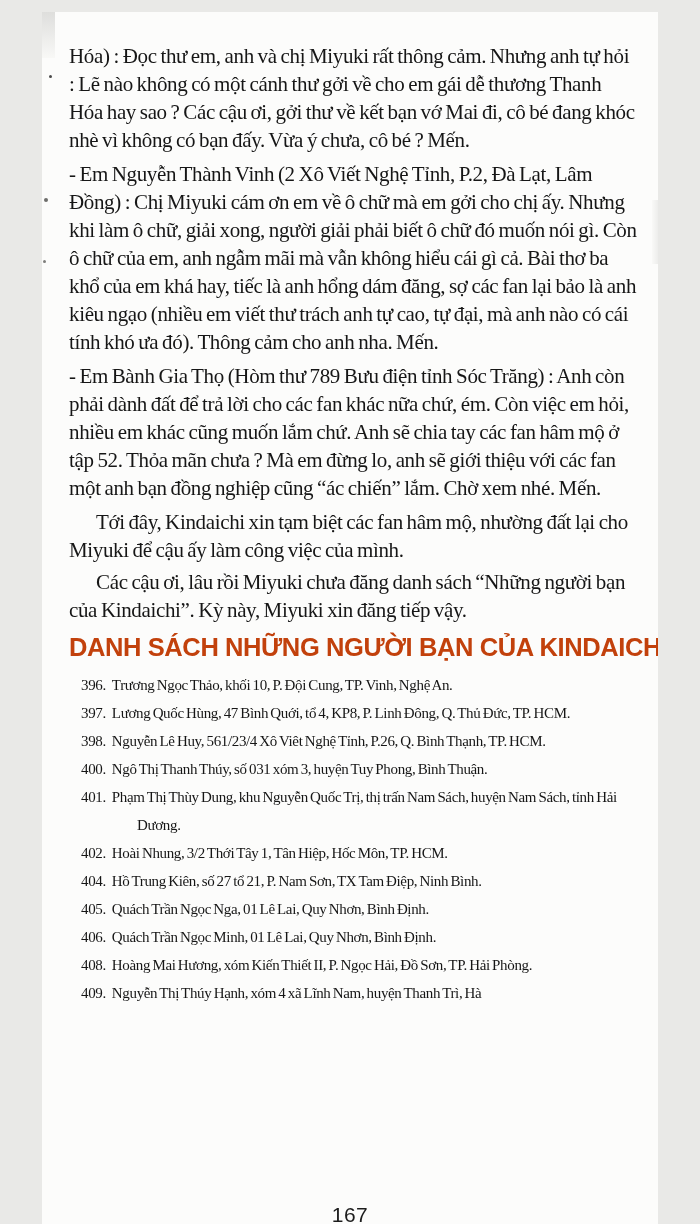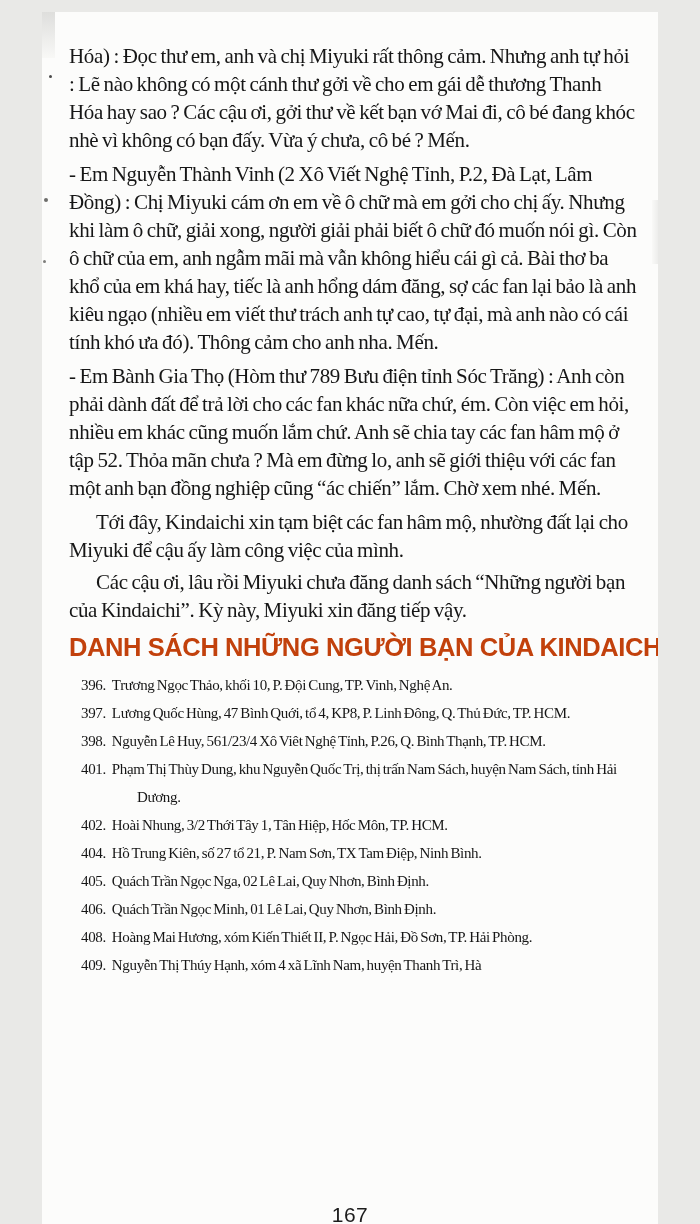--- a/index.html
+++ b/index.html
@@ -120,29 +120,30 @@
     <h1 class="list-heading">DANH SÁCH NHỮNG NGƯỜI BẠN CỦA KINDAICHI</h1>
 
     <div id="friend-list" class="friend-list">
   <div class="list-item"><span class="item-num">396.</span><span class="item-text">Trương Ngọc Thảo, khối 10, P. Đội Cung, TP. Vinh, Nghệ An.</span></div>
 
   <div class="list-item"><span class="item-num">397.</span><span class="item-text">Lương Quốc Hùng, 47 Bình Quới, tổ 4, KP8, P. Linh Đông, Q. Thủ Đức, TP. HCM.</span></div>
 
   <div class="list-item"><span class="item-num">398.</span><span class="item-text">Nguyễn Lê Huy, 561/23/4 Xô Viêt Nghệ Tỉnh, P.26, Q. Bình Thạnh, TP. HCM.</span></div>
 
 
+  <div class="list-item"><span class="item-num">400.</span><span class="item-text">Ngô Thị Thanh Thúy, số 031 xóm 3, huyện Tuy Phong, Bình Thuận.</span></div>
 
   <div class="list-item"><span class="item-num">401.</span><span class="item-text">Phạm Thị Thùy Dung, khu Nguyễn Quốc Trị, thị trấn Nam Sách, huyện Nam Sách, tỉnh Hải Dương.</span></div>
 
   <div class="list-item"><span class="item-num">402.</span><span class="item-text">Hoài Nhung, 3/2 Thới Tây 1, Tân Hiệp, Hốc Môn, TP. HCM.</span></div>
 
 
   <div class="list-item"><span class="item-num">404.</span><span class="item-text">Hồ Trung Kiên, số 27 tổ 21, P. Nam Sơn, TX Tam Điệp, Ninh Bình.</span></div>
 
-  <div class="list-item"><span class="item-num">405.</span><span class="item-text">Quách Trần Ngọc Nga, 02 Lê Lai, Quy Nhơn, Bình Định.</span></div>
+  <div class="list-item"><span class="item-num">405.</span><span class="item-text">Quách Trần Ngọc Nga, 01 Lê Lai, Quy Nhơn, Bình Định.</span></div>
 
   <div class="list-item"><span class="item-num">406.</span><span class="item-text">Quách Trần Ngọc Minh, 01 Lê Lai, Quy Nhơn, Bình Định.</span></div>
 
 
   <div class="list-item"><span class="item-num">408.</span><span class="item-text">Hoàng Mai Hương, xóm Kiến Thiết II, P. Ngọc Hải, Đồ Sơn, TP. Hải Phòng.</span></div>
 
   <div class="list-item"><span class="item-num">409.</span><span class="item-text">Nguyễn Thị Thúy Hạnh, xóm 4 xã Lĩnh Nam, huyện Thanh Trì, Hà</span></div>
 </div>
 
   </div>

